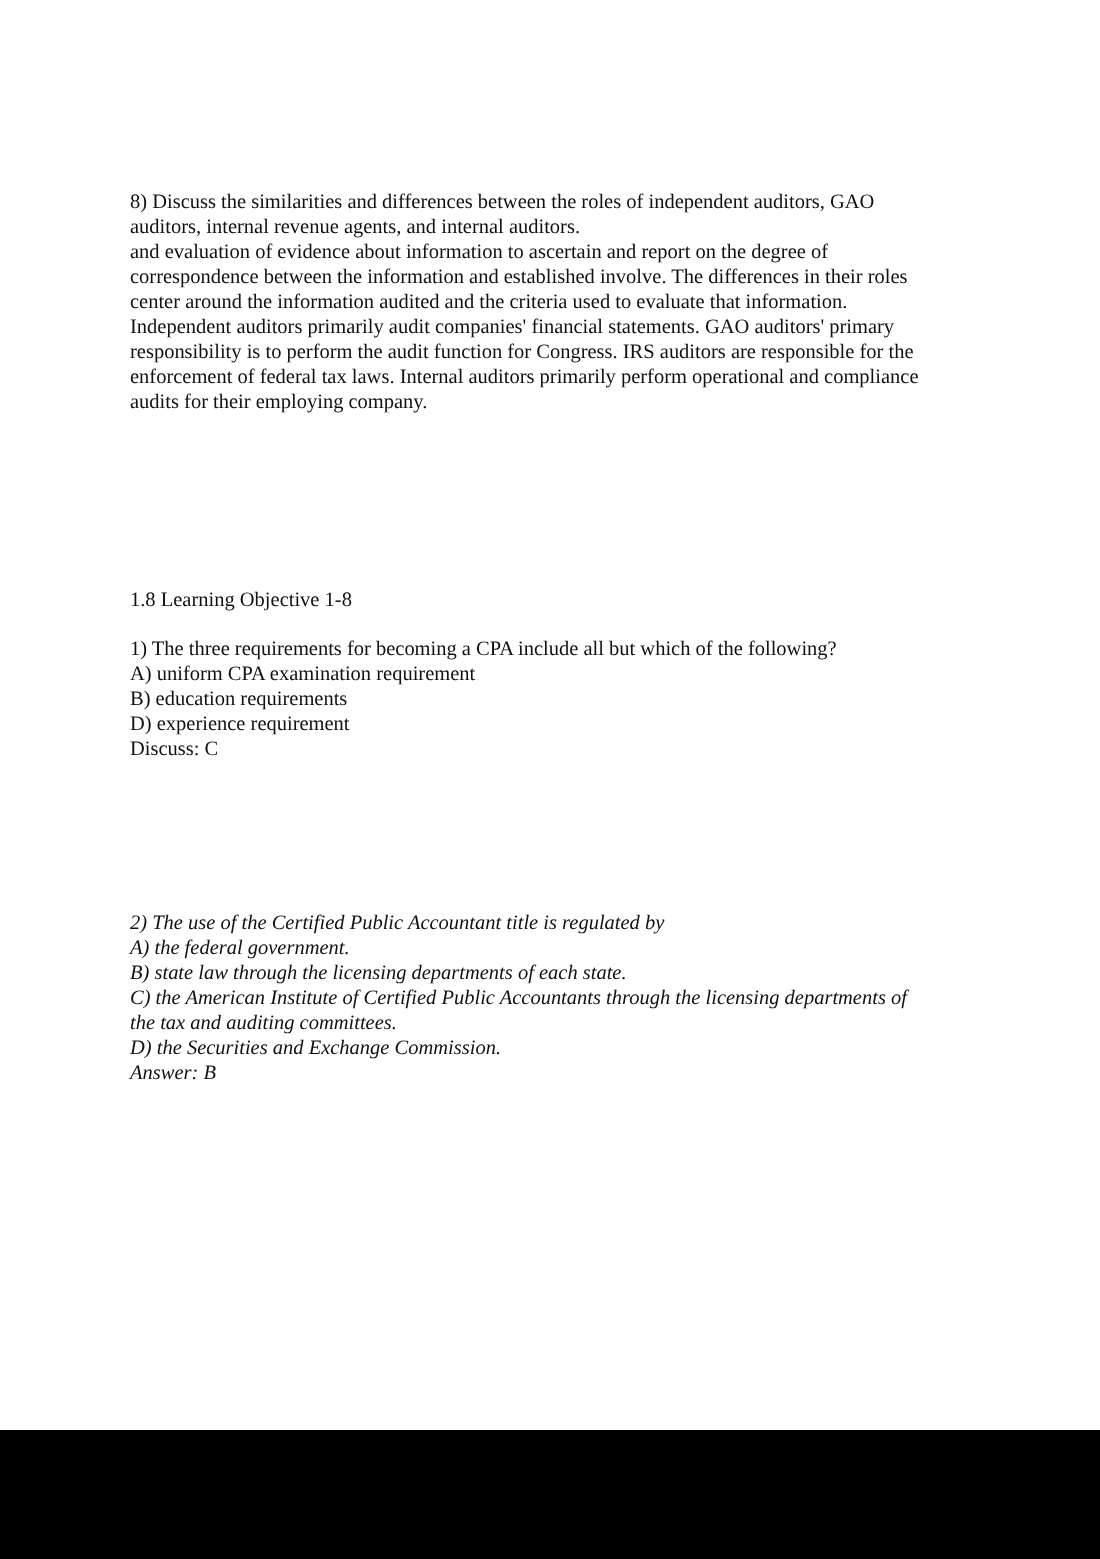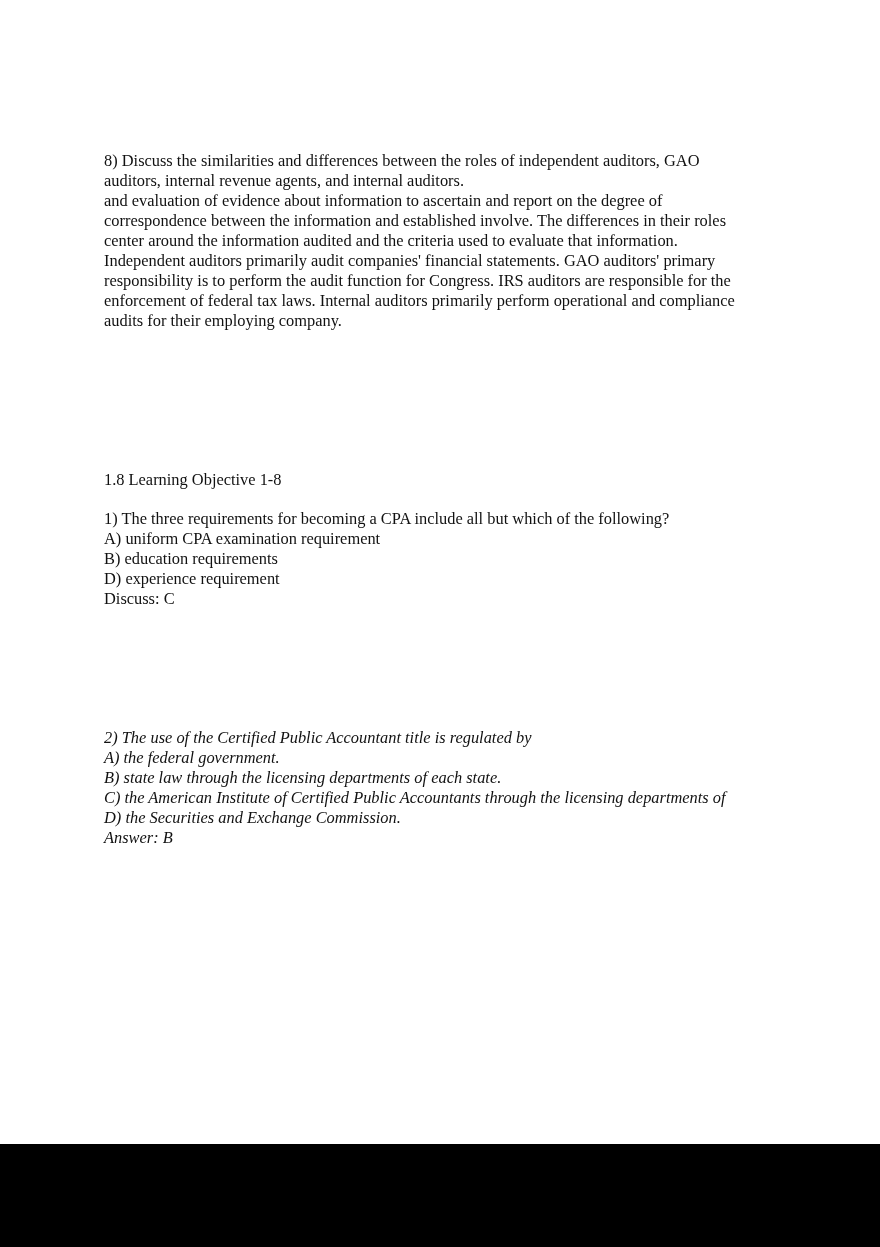--- a/index.html
+++ b/index.html
@@ -39,19 +39,20 @@
     <span class="line">B) education requirements</span>
     <span class="line">D) experience requirement</span>
     <span class="line">Discuss:  C</span>
   </div>
 
   <div class="block" style="top:680px;font-style:italic;">
     <span class="line">2) The use of the Certified Public Accountant title is regulated by</span>
     <span class="line">A) the federal government.</span>
     <span class="line">B) state law through the licensing departments of each state.</span>
     <span class="line">C) the American Institute of Certified Public Accountants through the licensing departments of</span>
+    <span class="line">the tax and auditing committees.</span>
     <span class="line">D) the Securities and Exchange Commission.</span>
     <span class="line">Answer:  B</span>
   </div>
 
 </div>
 
 <div class="footer-bar"></div>
 
 </body></html>

